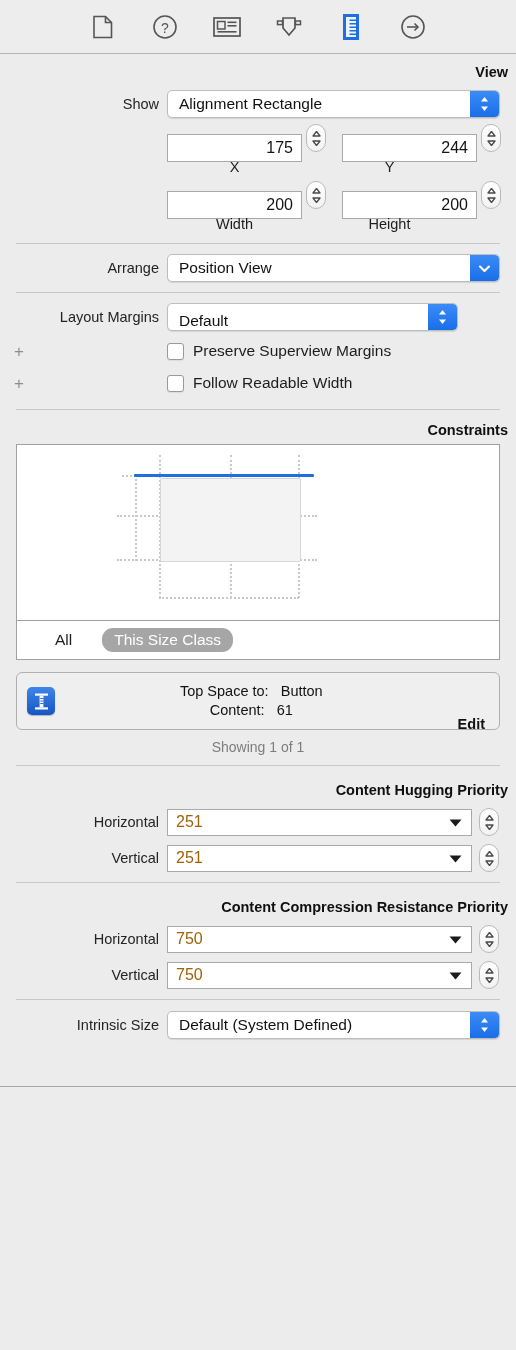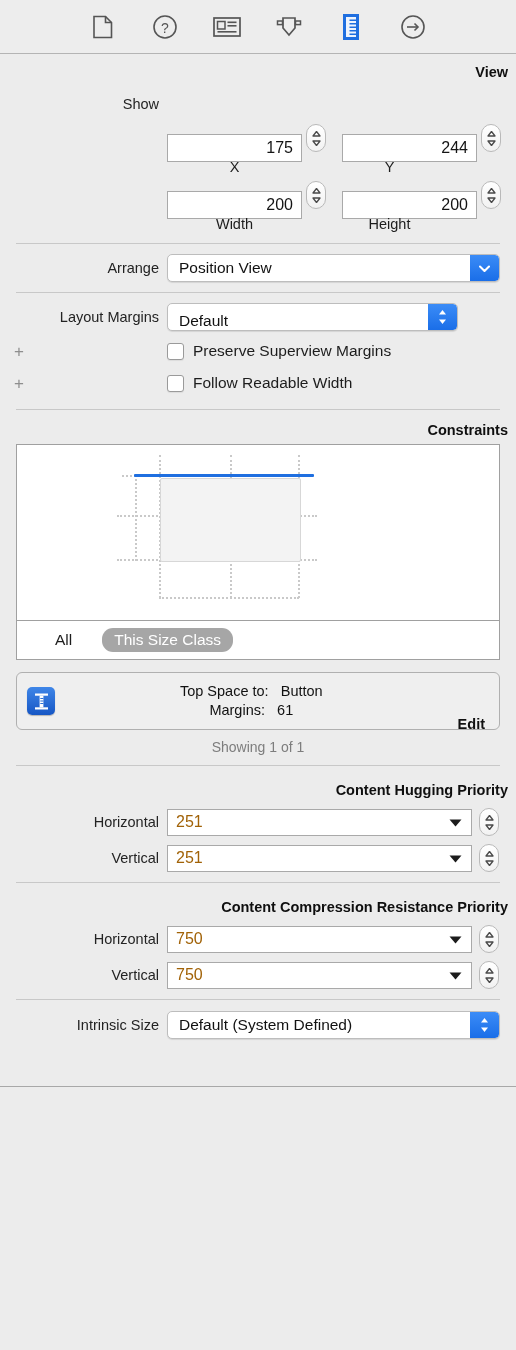--- a/index.html
+++ b/index.html
@@ -334,20 +334,29 @@
       <path d="M7 13 H18" stroke="#555" stroke-width="1.6" fill="none"></path>
       <path d="M14.5 9.5 L18 13 L14.5 16.5" stroke="#555" stroke-width="1.6" fill="none"></path>
     </svg>
   </div>
 </div>
 
 <div class="section-title">View</div>
 
 <div class="row" style="height:36px;">
   <div class="lbl lbl-wide">Show</div>
+  <div class="popup" style="width:333px;">
+    <span class="ptext">Alignment Rectangle</span>
+    <span class="pbtn">
+      <svg width="11" height="18" viewBox="0 0 11 18">
+        <path d="M5.5 2 L9 6.5 H2 Z" fill="#fff"></path>
+        <path d="M5.5 16 L9 11.5 H2 Z" fill="#fff"></path>
+      </svg>
+    </span>
+  </div>
 </div>
 
 <div class="row" style="height:32px;">
   <div style="width:167px;"></div>
   <div class="numfield" style="width:135px;">175</div>
   <div class="stepper" style="margin-left:4px;">
     <svg width="9" height="6" viewBox="0 0 9 6">
         <path d="M4.5 0.5 L8 5 H1 Z" fill="none" stroke="#4a4a4a" stroke-width="1.3" stroke-linejoin="round"></path>
       </svg>
     <svg width="9" height="6" viewBox="0 0 9 6">
@@ -485,21 +494,21 @@
       <rect x="6.3" y="11" width="3.1" height="1" fill="#2a6fd6"></rect>
     </svg>
   </div>
   <div class="cdetail-text">
     <div>
       <span class="k">Top Space to:</span>
       &nbsp;
       <span class="k">Button</span>
     </div>
     <div>
-      <span class="k">Margins:</span>
+      <span class="k">Content:</span>
       &nbsp;
       <span class="k">61</span>
     </div>
   </div>
   <div class="edit-btn">Edit</div>
 </div>
 
 <div class="showing">Showing 1 of 1</div>
 
 <div class="divider"></div>

